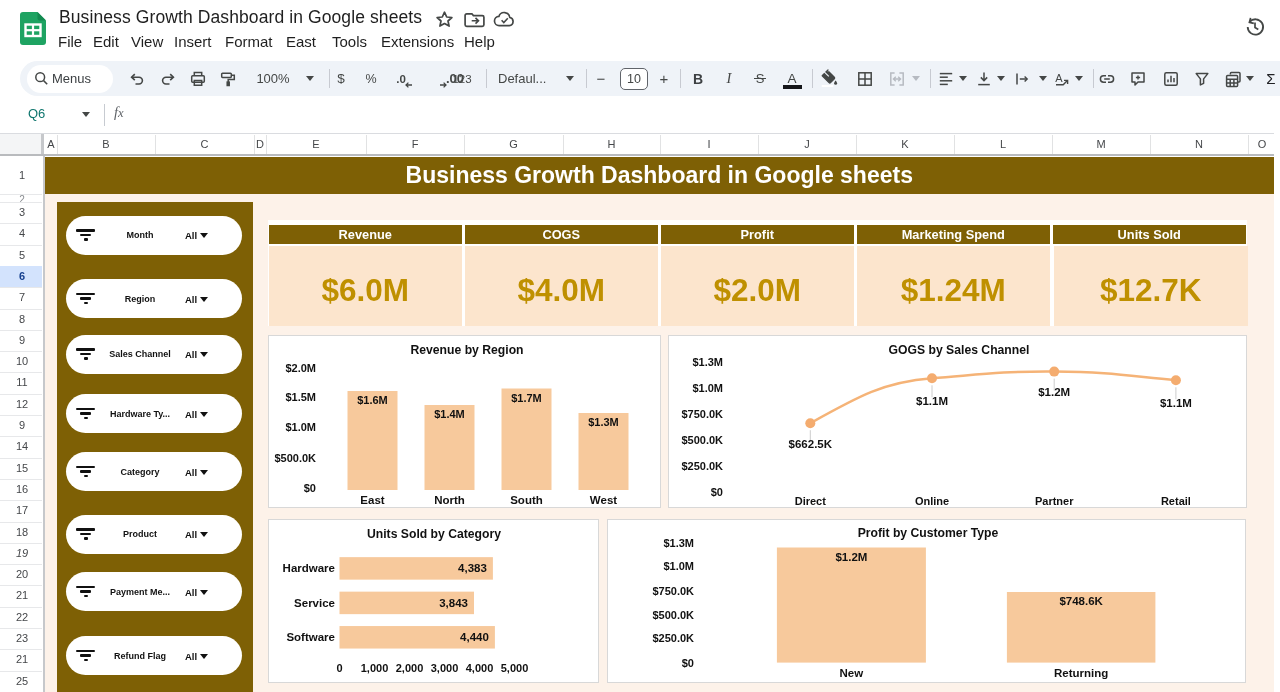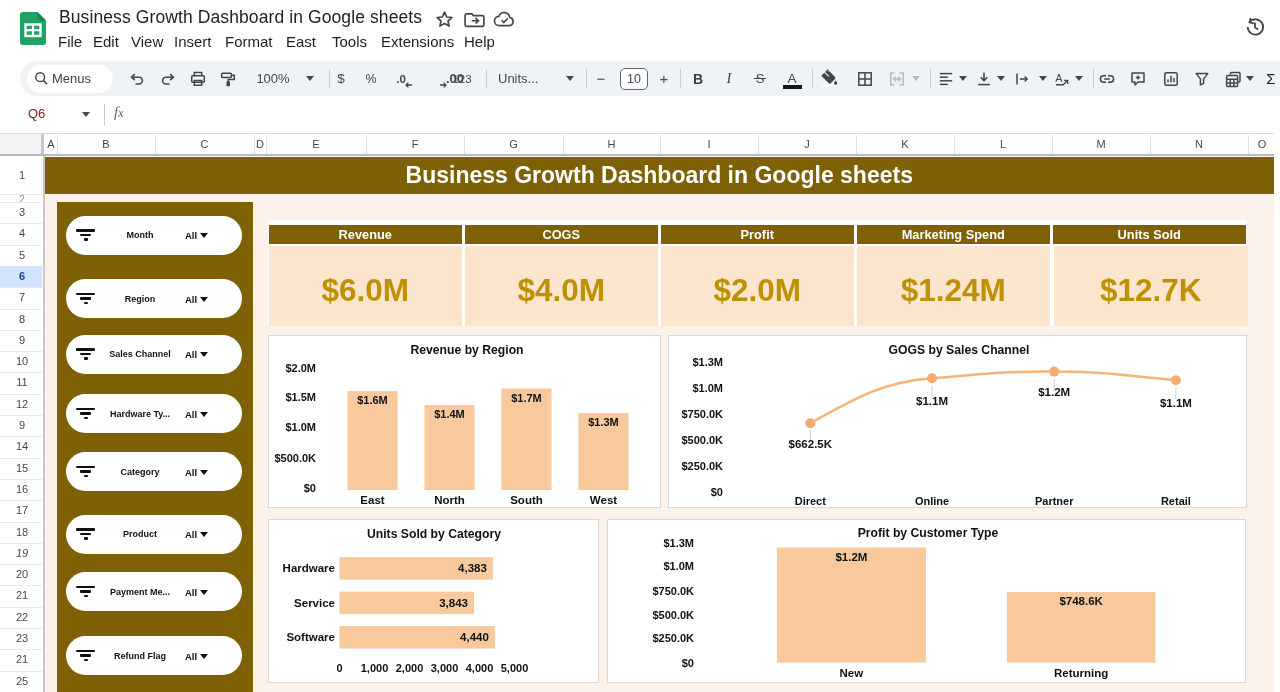--- a/index.html
+++ b/index.html
@@ -104,21 +104,21 @@
     <div class="tbtxt" style="left:369px;width:24px;justify-content:center;font-weight:bold;font-size:11.5px;">.0</div>
       <svg class="abs" style="left:384px;top:20px" width="9" height="8" viewBox="0 0 9 8">
         <path d="M8 4 H2 M4.4 1.6 L2 4 L4.4 6.4" fill="none" stroke="#444746" stroke-width="1.3"></path>
       </svg>
     <div class="tbtxt" style="left:420px;width:30px;justify-content:center;font-weight:bold;font-size:13px;">.00</div>
       <svg class="abs" style="left:419px;top:20px" width="9" height="8" viewBox="0 0 9 8">
         <path d="M1 4 H7 M4.6 1.6 L7 4 L4.6 6.4" fill="none" stroke="#444746" stroke-width="1.3"></path>
       </svg>
     <div class="tbtxt" style="left:430px;width:24px;justify-content:center;font-size:11.5px;">123</div>
     <div class="tdiv" style="left:466px"></div>
-    <div class="tbtxt" style="left:478px;">Units...</div>
+    <div class="tbtxt" style="left:478px;">Defaul...</div>
     <div class="caret" style="left:546px"></div>
     <div class="tdiv" style="left:566px"></div>
     <div class="tbtxt" style="left:569px;width:24px;justify-content:center;font-size:15px;">−</div>
     <div class="abs" style="left:600px;top:6.5px;width:26px;height:20px;background:#fff;border:1.3px solid #60646a;border-radius:5px;display:flex;align-items:center;justify-content:center;font-size:12.5px;color:#444746;">10</div>
     <div class="tbtxt" style="left:632px;width:24px;justify-content:center;font-size:15px;">+</div>
       <div class="tdiv" style="left:660px"></div>
     <div class="tbtxt" style="left:666px;width:24px;justify-content:center;font-weight:bold;font-size:14px;color:#3d4043;">B</div>
     <div class="tbtxt" style="left:697px;width:24px;justify-content:center;font-style:italic;font-size:14.5px;font-family:'Liberation Serif',serif;">I</div>
     <div class="tbtxt" style="left:728px;width:24px;justify-content:center;font-size:13px;">
         <span style="position:relative;">S<span style="position:absolute;left:-2px;right:-2px;top:6.5px;height:1.6px;background:#444746;"></span></span>
@@ -205,21 +205,21 @@
           <path d="M5.4 3.6 V2.4 a1 1 0 0 1 1 -1 H14 a1 1 0 0 1 1 1 V10 a1 1 0 0 1 -1 1 H12.6"></path>
           <rect x="1.6" y="4.6" width="11" height="11" rx="1"></rect>
           <path d="M1.6 8.2 H12.6 M5.2 8.2 V15.6 M8.9 8.2 V15.6 M1.6 11.9 H12.6"></path>
         </g>
       </svg>
     <div class="caret" style="left:1226px"></div>
     <div class="tbtxt" style="left:1239px;width:24px;justify-content:center;font-size:15px;color:#202124;">Σ</div>
   </div>
 
   <div class="abs" id="fbar" style="left:0;top:97px;width:1280px;height:36px;background:#fff;">
-    <div class="abs" style="left:28px;top:9px;font-size:13px;color:#7f1d1d;">Q6</div>
+    <div class="abs" style="left:28px;top:9px;font-size:13px;color:#0f766e;">Q6</div>
     <div class="caret" style="left:82px;top:15px;"></div>
     <div class="abs" style="left:104px;top:7px;width:1px;height:22px;background:#c7cbd1;"></div>
     <div class="abs" style="left:114px;top:7px;font-size:14.5px;color:#5f6368;font-style:italic;font-family:'Liberation Serif',serif;">f<span style="font-size:12.5px;">x</span></div>
   </div>
 
   <div id="gridchrome">
     <div class="abs" style="left:0;top:133px;width:1280px;height:1px;background:#dadce0;"></div>
     <div class="abs" style="left:0;top:134px;width:1280px;height:21.5px;background:#fff;"></div>
     <div class="abs" style="left:0;top:134px;width:41px;height:19.5px;background:#F4F5F6;border-right:3.5px solid #C6C8CB;border-bottom:2px solid #C6C8CB;"></div>
     <div id="colhdrs">

